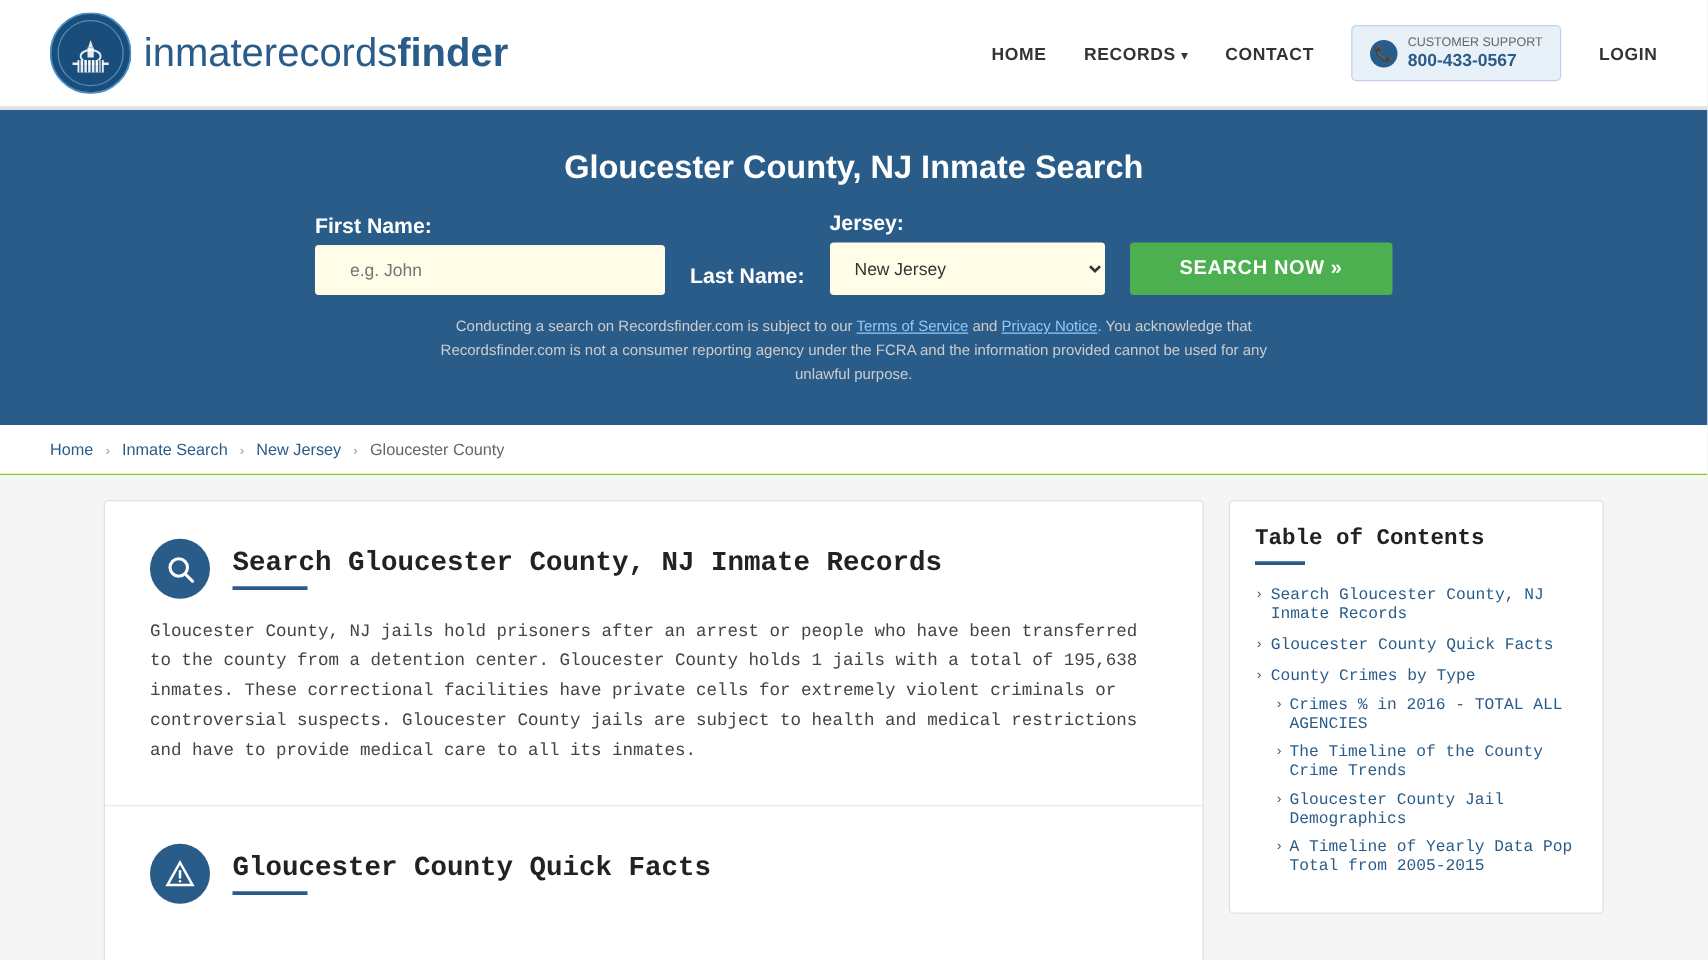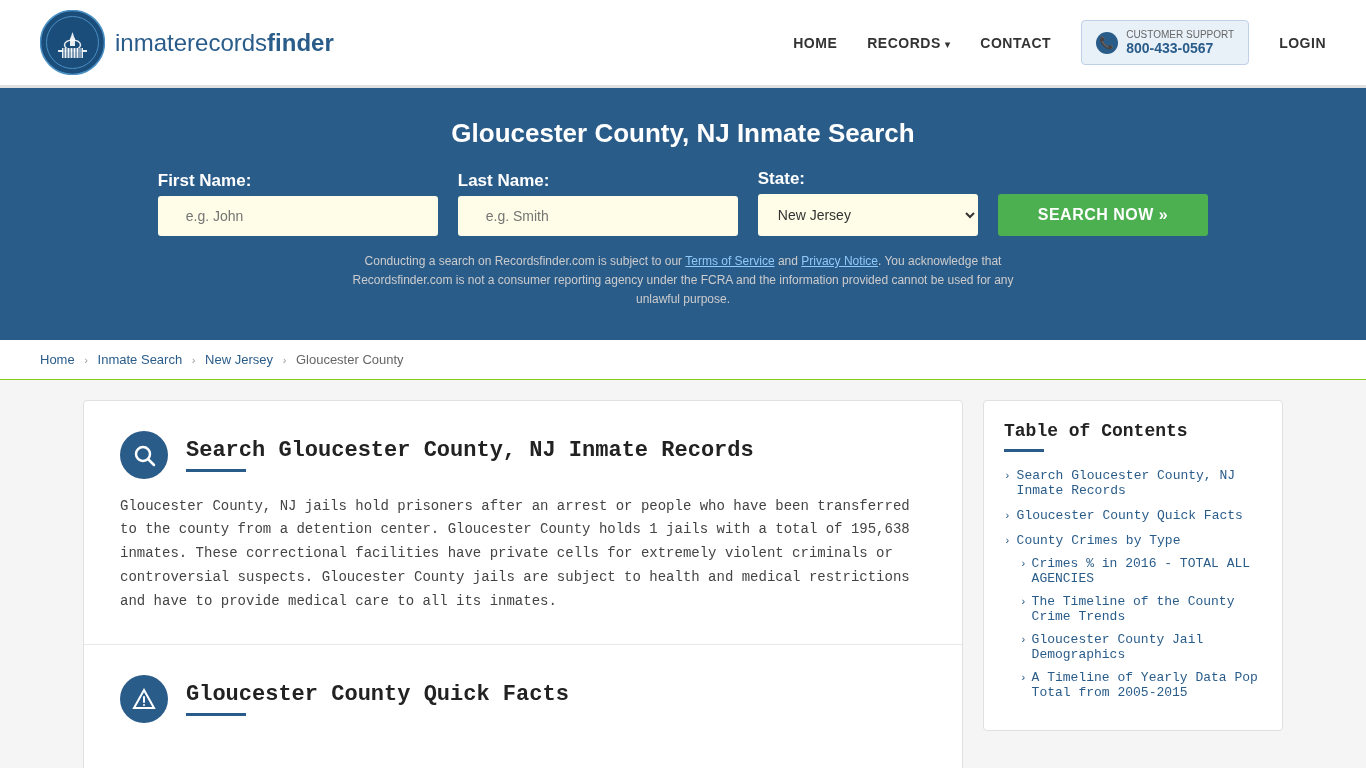--- a/index.html
+++ b/index.html
@@ -301,21 +301,21 @@
       <polygon points="32.5,22 34.5,28 30.5,28" fill="#fff" opacity="0.9"></polygon>
 
       <line x1="24" y1="38" x2="24" y2="48" stroke="#1a4d7a" stroke-width="1"></line>
       <line x1="27" y1="38" x2="27" y2="48" stroke="#1a4d7a" stroke-width="1"></line>
       <line x1="30" y1="38" x2="30" y2="48" stroke="#1a4d7a" stroke-width="1"></line>
       <line x1="33" y1="38" x2="33" y2="48" stroke="#1a4d7a" stroke-width="1"></line>
       <line x1="36" y1="38" x2="36" y2="48" stroke="#1a4d7a" stroke-width="1"></line>
       <line x1="39" y1="38" x2="39" y2="48" stroke="#1a4d7a" stroke-width="1"></line>
       <line x1="41" y1="38" x2="41" y2="48" stroke="#1a4d7a" stroke-width="1"></line>
     </svg>
-    <div style="font-size:24px; color:#2a5c8a;text-align:center;">
+    <div style="font-size:32px; color:#2a5c8a;text-align:center;">
       <span style="font-weight:300;">inmaterecords</span><span style="font-weight:800;">finder</span>
     </div>
   </div>
 
   <nav class="nav-area">
     <a class="nav-link" href="#">HOME</a>
     <div class="records-nav">
       <a class="nav-link" href="#">RECORDS</a>
       <span style="font-size:11px; color:#333;">▾</span>
     </div>
@@ -335,24 +335,23 @@
 
 <section class="search-banner">
   <h1>Gloucester County, NJ Inmate Search</h1>
   <div class="search-form">
     <div class="form-group">
       <label>First Name:</label>
       <input type="text" placeholder="e.g. John" style="">
     </div>
     <div class="form-group">
       <label>Last Name:</label>
-      <input type="text" placeholder="e.g. Smith" style="">
     </div>
     <div class="form-group">
-      <label>State:</label>
+      <label>Jersey:</label>
       <select>
         <option>New Jersey</option>
         <option>Alabama</option>
         <option>Alaska</option>
         <option>Arizona</option>
         <option>California</option>
         <option>Colorado</option>
         <option>Florida</option>
         <option>Georgia</option>
         <option>Illinois</option>

